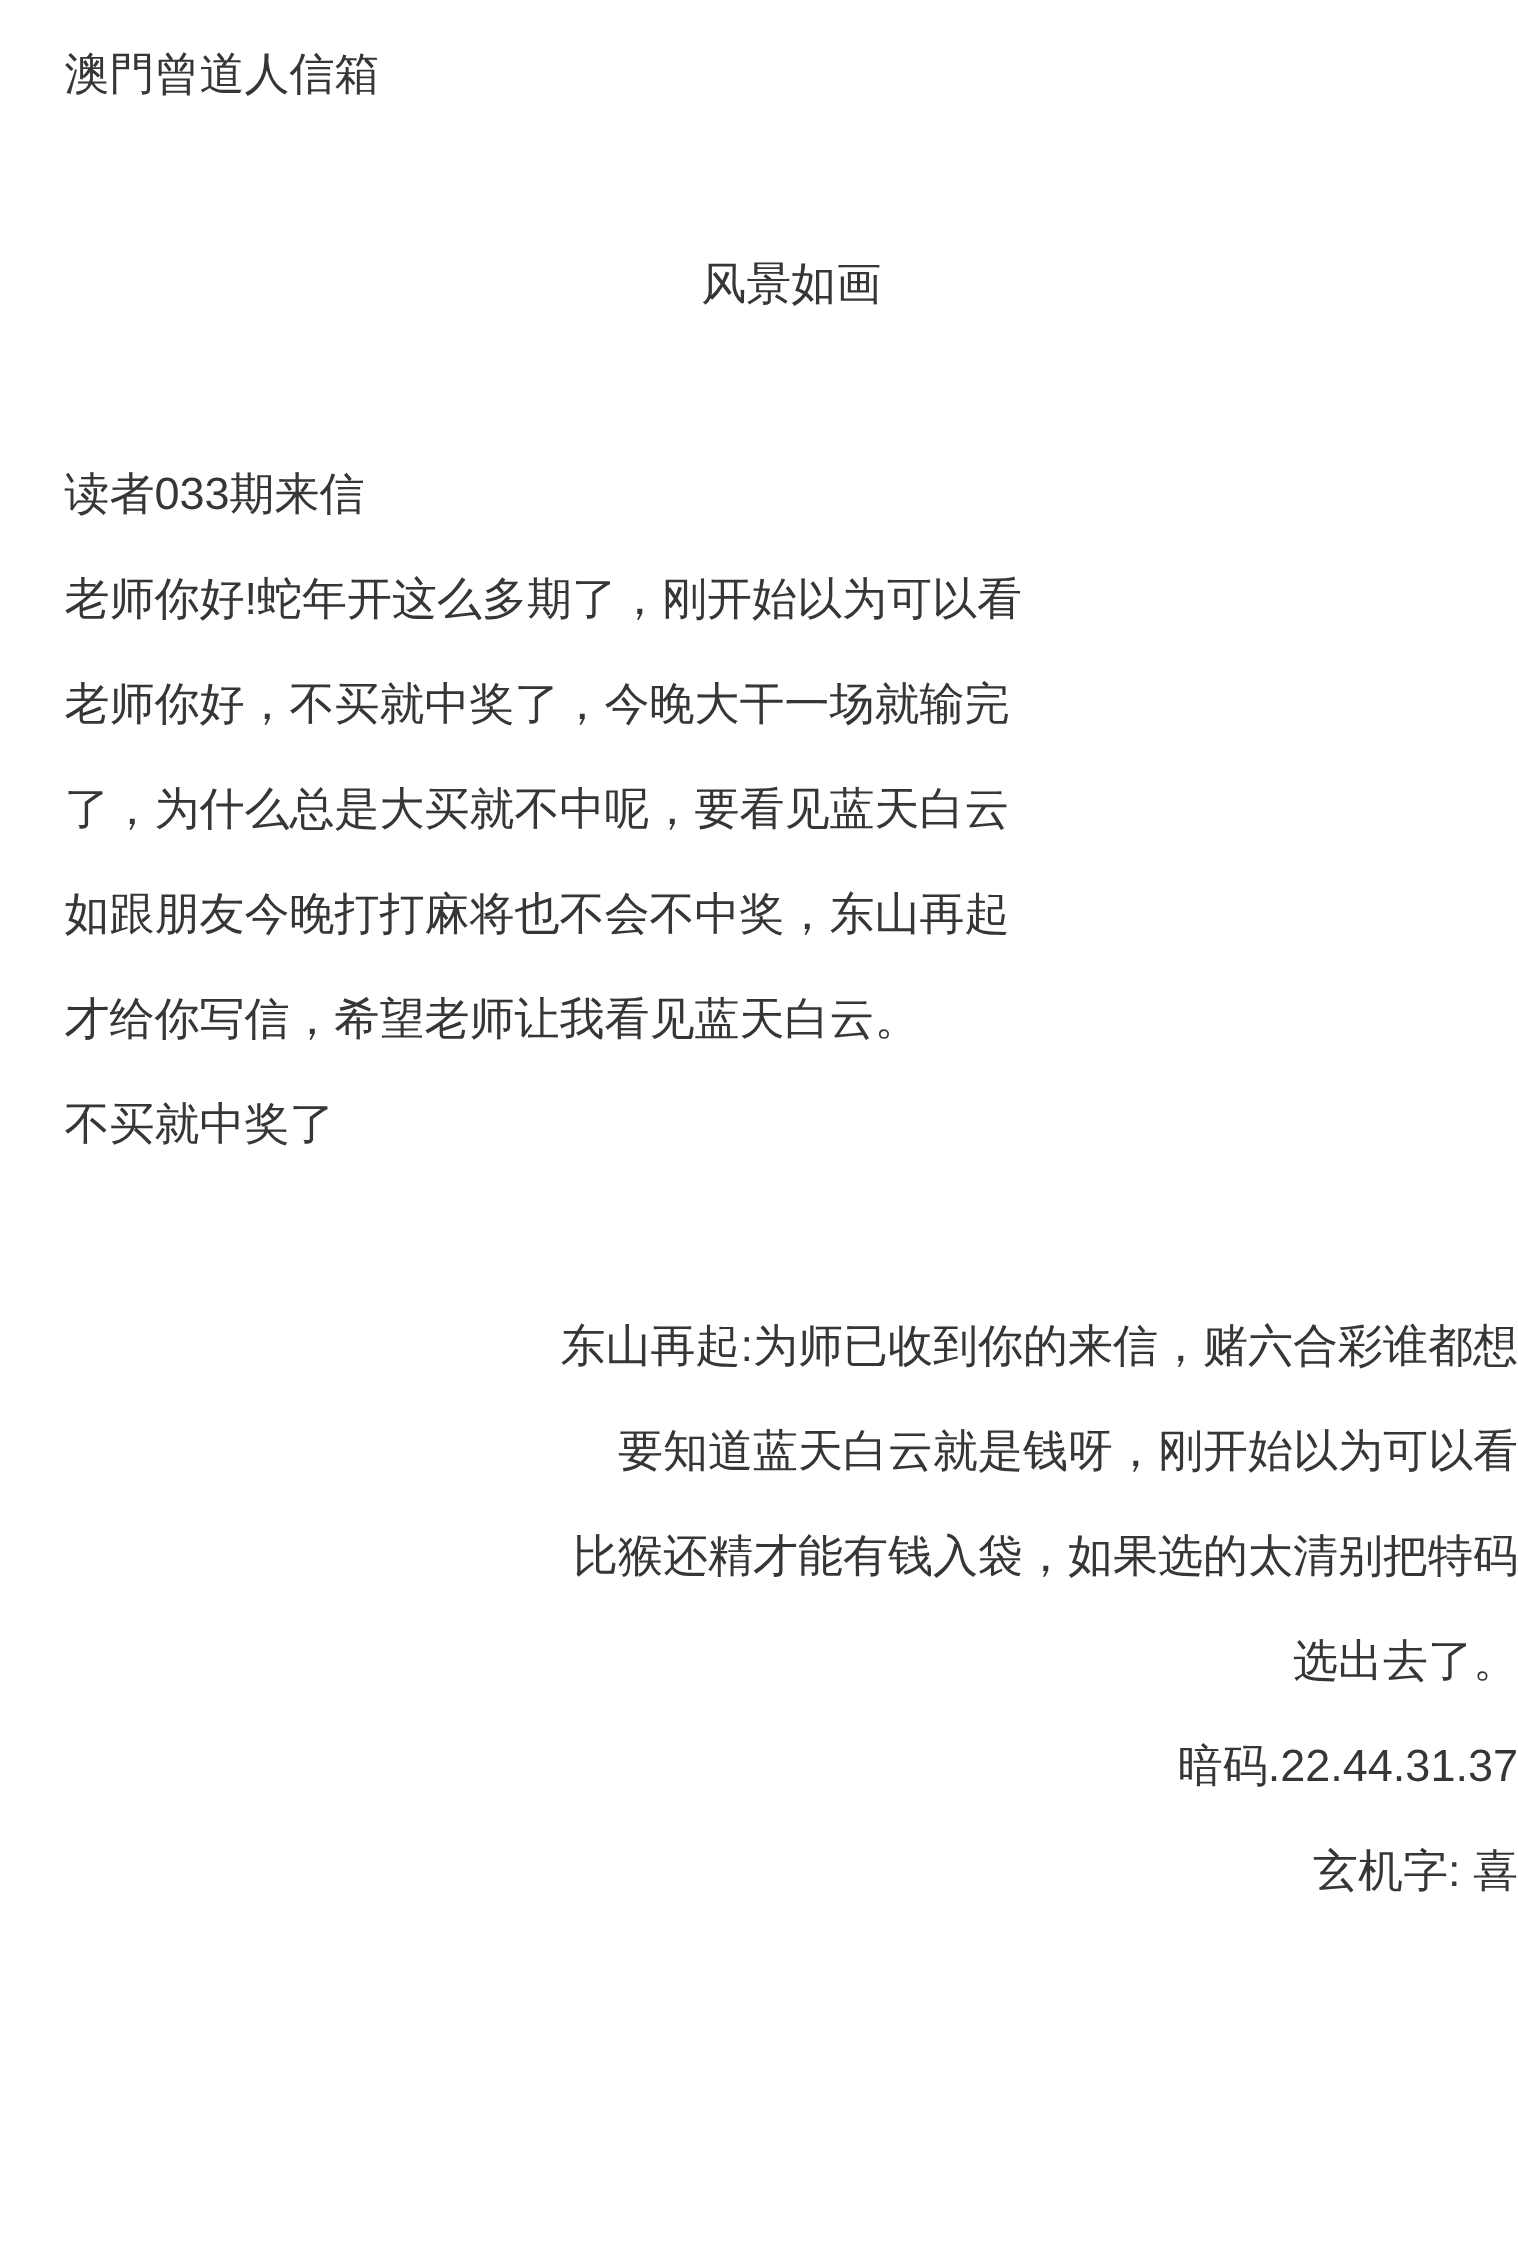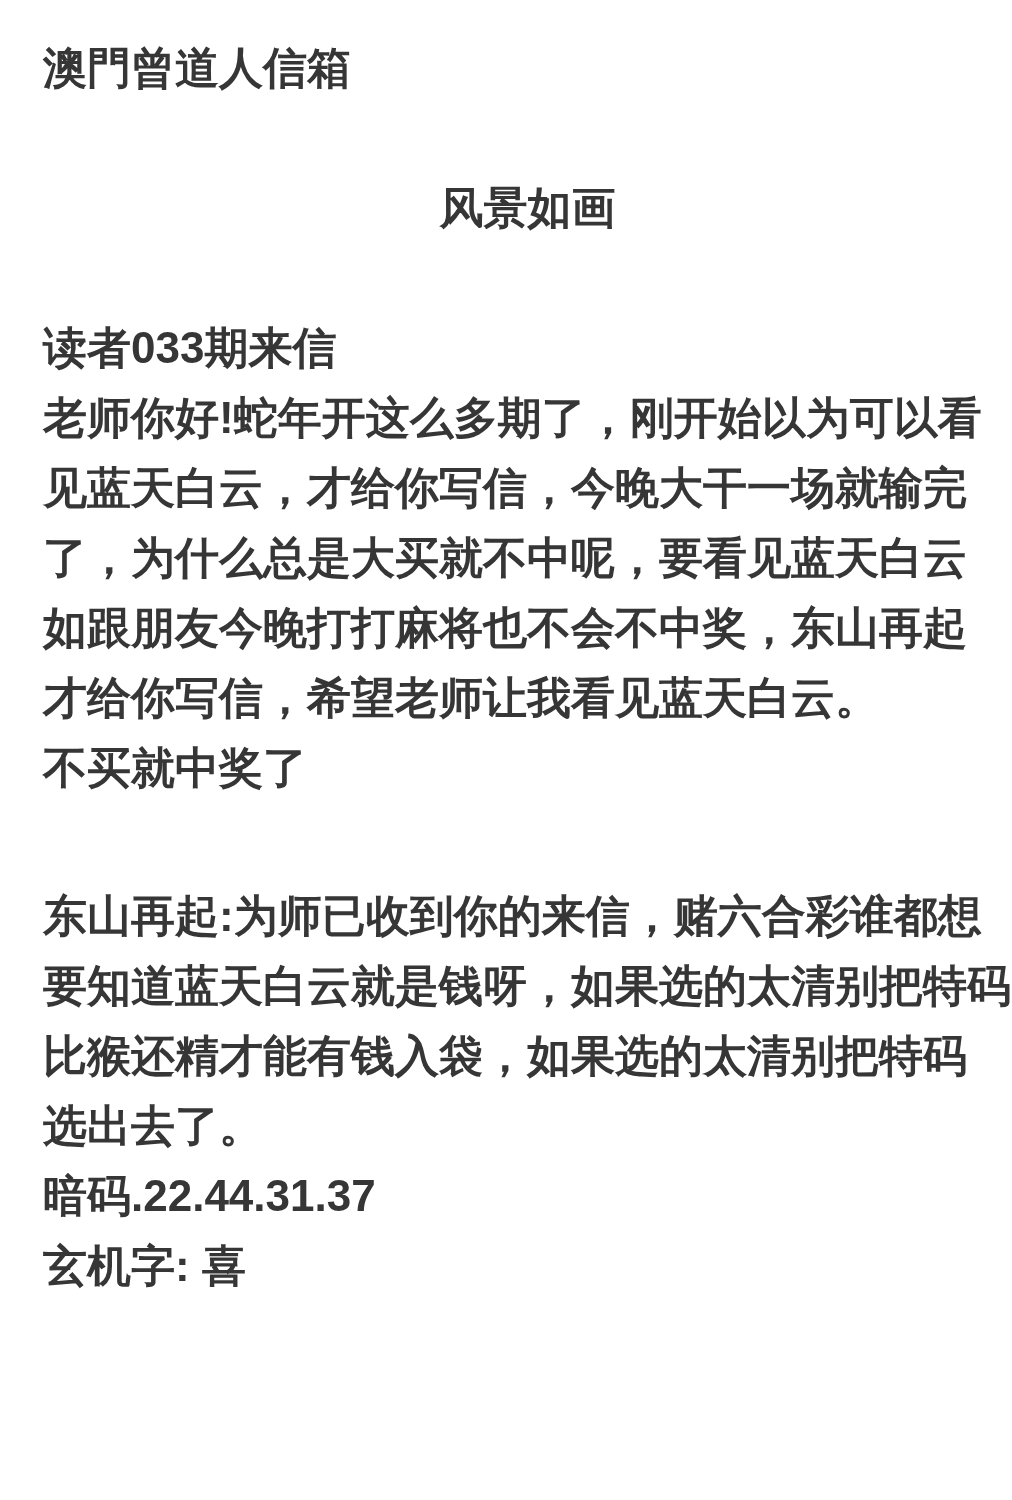--- a/index.html
+++ b/index.html
@@ -8,59 +8,59 @@
   }
   body {
     width: 1012px;
     height: 1500px;
     background: #ffffff;
     color: #363636;
     font-family: "Liberation Sans", sans-serif;
     overflow: hidden;
   }
   .doc {
-    padding: 33px 0 0 43px;
-    font-size: 44px;
+    padding: 15px 0 0 43px;
+    font-size: 30px;
     line-height: 70px;
-    font-weight: 700;
+    font-weight: 400;
   }
   .line {
     height: 70px;
     white-space: nowrap;
   }
   
   .section-scenery { margin-top: 70px; text-align: center; }
   .section-letter  { margin-top: 70px; }
-  .section-reply   { margin-top: 78px; }
+  .section-reply   { margin-top: 78px; text-align: right; }
 </style>
 </head>
 <body>
 
 <div class="doc">
 
   <div class="section-header">
     <div class="line">澳門曾道人信箱</div>
   </div>
 
   <div class="section-scenery">
     <div class="line">风景如画</div>
   </div>
 
   <div class="section-letter">
     <div class="line">读者033期来信</div>
     <div class="line">老师你好!蛇年开这么多期了，刚开始以为可以看</div>
-    <div class="line">见蓝天白云，才给你写信，今晚大干一场就输完</div>
+    <div class="line">老师你好，不买就中奖了，今晚大干一场就输完</div>
     <div class="line">了，为什么总是大买就不中呢，要看见蓝天白云</div>
     <div class="line">如跟朋友今晚打打麻将也不会不中奖，东山再起</div>
     <div class="line">才给你写信，希望老师让我看见蓝天白云。</div>
     <div class="line">不买就中奖了</div>
   </div>
 
   <div class="section-reply">
     <div class="line">东山再起:为师已收到你的来信，赌六合彩谁都想</div>
-    <div class="line">要知道蓝天白云就是钱呀，如果选的太清别把特码</div>
+    <div class="line">要知道蓝天白云就是钱呀，刚开始以为可以看</div>
     <div class="line">比猴还精才能有钱入袋，如果选的太清别把特码</div>
     <div class="line">选出去了。</div>
     <div class="line">暗码.22.44.31.37</div>
     <div class="line">玄机字: 喜</div>
   </div>
 
 </div>
 
 </body></html>

